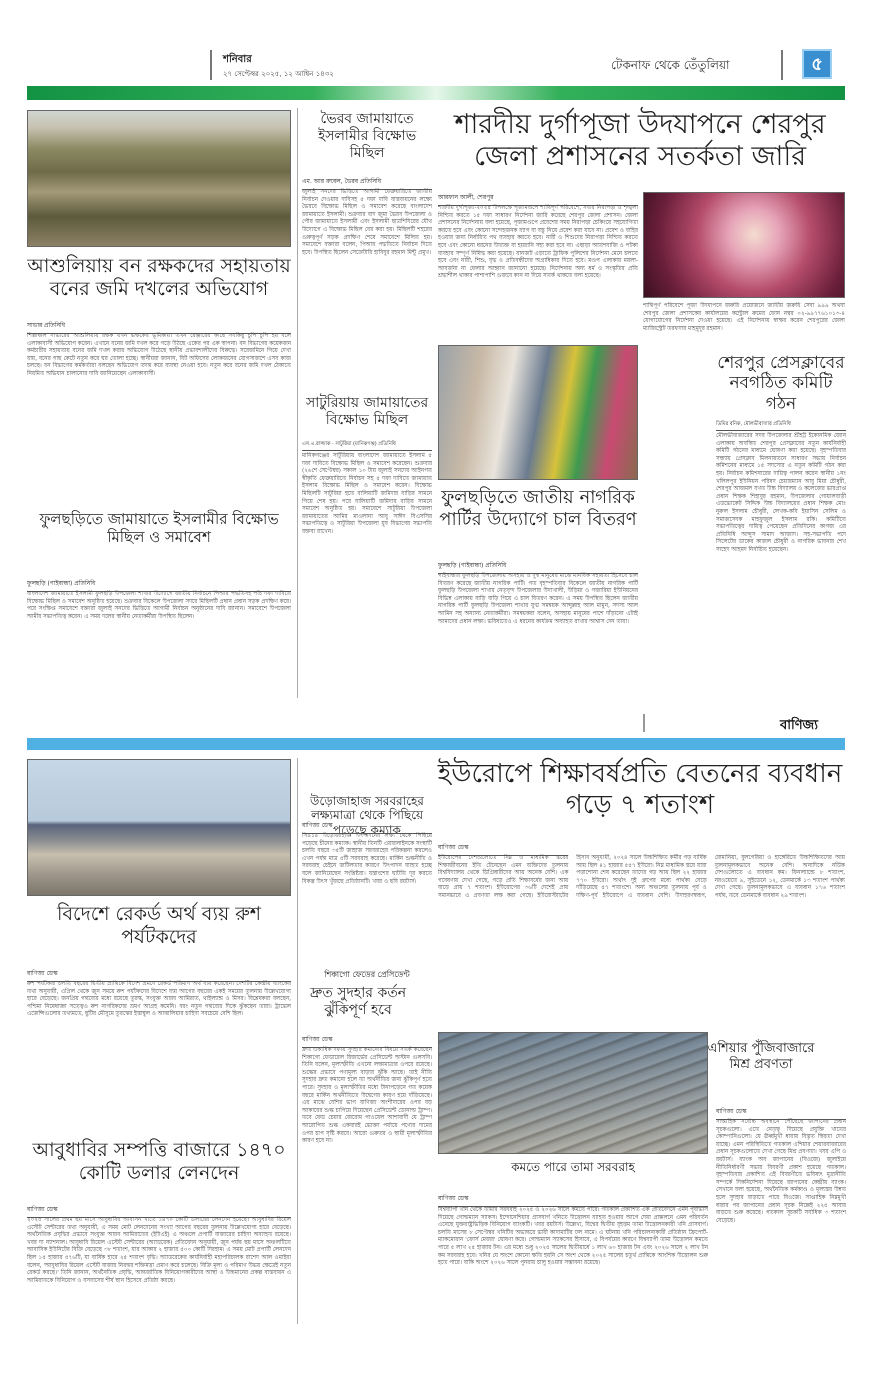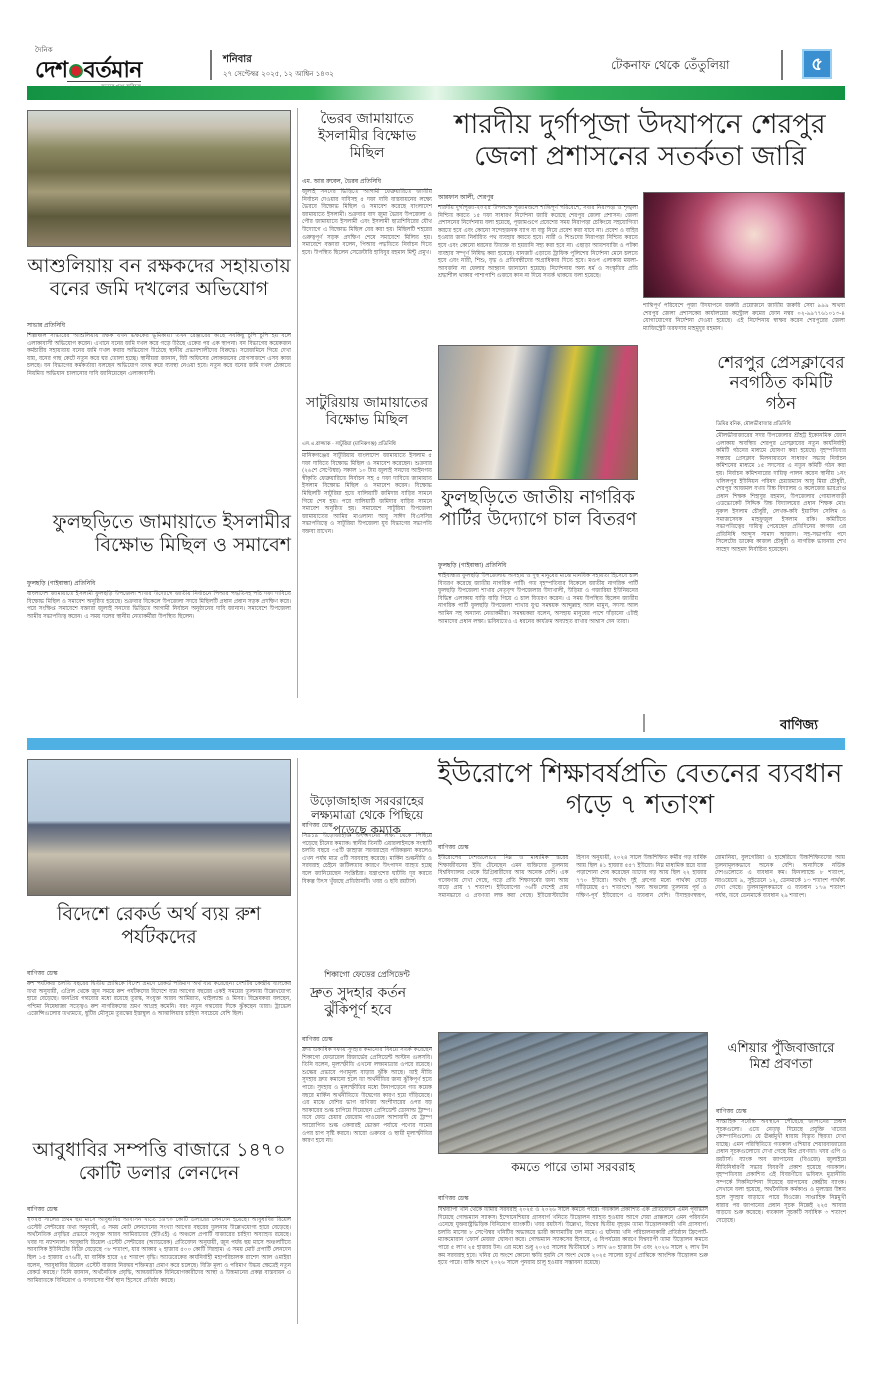--- a/index.html
+++ b/index.html
@@ -32,42 +32,35 @@
   .ph-durga { background: radial-gradient(circle at 55% 40%, #f4dcd0 0%, #e6a4b8 20%, #b54c6c 45%, #6b1f3a 75%, #3a1020 100%); }
   .ph-crowd { background: linear-gradient(100deg, #9aa2a8 0%, #c8b9a6 20%, #e9e4dc 35%, #6b7b8f 50%, #d7c23a 62%, #3e9a50 72%, #c94a72 85%, #8a6a50 100%); }
   .ph-istanbul { background: linear-gradient(180deg, #c6d7e6 0%, #b7cadb 45%, #59637a 48%, #8c8f92 60%, #c7bfae 70%, #9e968a 85%, #7d766c 100%); }
   .ph-copper { background: repeating-linear-gradient(160deg, #cfcfcc 0px, #e4e2dc 6px, #a7a49d 8px, #d8d5cf 12px), linear-gradient(180deg, #8aa0b8, #c9c9c4); background-blend-mode: multiply; }
   .section-name { font-size: 13px; font-weight: bold; color: #111; }
 </style>
 </head>
 <body>
 
 <div class="abs" style="left:27px; top:44px; width:818px; height:46px;">
-  <div class="abs" style="left:8px; top:0; width:130px; height:46px;">
-    <div class="abs logo-small" style="left:0; top:0;">দৈনিক</div>
-    <div class="abs logo-main" style="left:0; top:8px; white-space:nowrap;">
-      <span>দেশ</span><span class="logo-dot"></span><span>বর্তমান</span>
-    </div>
-    <div class="abs logo-tag" style="left:32px; top:37px; width:74px; text-align:right;">সত্যের পথে অবিচল</div>
-  </div>
   <div class="abs vbar" style="left:183px; top:6px; height:30px;"></div>
   <div class="abs day" style="left:196px; top:7px;">শনিবার</div>
   <div class="abs date" style="left:196px; top:24px; white-space:nowrap;">২৭ সেপ্টেম্বর ২০২৫, ১২ আশ্বিন ১৪৩২</div>
   <div class="abs section-line" style="left:584px; top:12px; white-space:nowrap;">টেকনাফ থেকে তেঁতুলিয়া</div>
   <div class="abs vbar" style="left:754px; top:6px; height:30px;"></div>
   <div class="abs page-no" style="left:775px; top:5px;">৫</div>
 </div>
 <div class="abs green-band" style="left:27px; top:86px; width:818px;"></div>
 
 <div class="abs photo ph-forest" style="left:27px; top:110px; width:264px; height:137px;"></div>
 <h2 class="abs hl" style="left:27px; top:254px; width:264px; font-size:19px;">আশুলিয়ায় বন রক্ষকদের সহায়তায় বনের জমি দখলের অভিযোগ</h2>
 <div class="abs byline" style="left:27px; top:320px; width:264px;">সাভার প্রতিনিধি</div>
 <div class="abs body-text" style="left:27px; top:332px; width:264px; height:168px;">শিল্পাঞ্চল সাভারের আশুলিয়ায় রক্ষক যখন ভক্ষকের ভূমিকায়। তখন রেঞ্জারের কাছে সবকিছু চুপি চুপি হয় বলে এলাকাবাসী অভিযোগ করেন। এখানে বনের জমি দখল করে গড়ে উঠছে একের পর এক স্থাপনা। বন বিভাগের কয়েকজন কর্মচারীর সহায়তায় বনের জমি দখল করার অভিযোগ উঠেছে স্থানীয় প্রভাবশালীদের বিরুদ্ধে। সরেজমিনে গিয়ে দেখা যায়, বনের গাছ কেটে নতুন করে ঘর তোলা হচ্ছে। স্থানীয়রা জানান, বিট অফিসের লোকজনের যোগসাজশে এসব কাজ চলছে। বন বিভাগের কর্মকর্তারা বলছেন অভিযোগ তদন্ত করে ব্যবস্থা নেওয়া হবে। নতুন করে বনের জমি দখল ঠেকাতে নিয়মিত অভিযান চালানোর দাবি জানিয়েছেন এলাকাবাসী।</div>
 
-<h2 class="abs hl" style="left:27px; top:510px; width:264px; font-size:19px;text-align:right;">ফুলছড়িতে জামায়াতে ইসলামীর বিক্ষোভ মিছিল ও সমাবেশ</h2>
+<h2 class="abs hl" style="left:27px; top:510px; width:264px; font-size:15px;">ফুলছড়িতে জামায়াতে ইসলামীর বিক্ষোভ মিছিল ও সমাবেশ</h2>
 <div class="abs byline" style="left:27px; top:578px; width:264px;">ফুলছড়ি (গাইবান্ধা) প্রতিনিধি</div>
 <div class="abs body-text" style="left:27px; top:590px; width:264px; height:98px;">বাংলাদেশ জামায়াতে ইসলামী ফুলছড়ি উপজেলা শাখার উদ্যোগে জাতীয় নির্বাচনে পিআর পদ্ধতিসহ পাঁচ দফা দাবিতে বিক্ষোভ মিছিল ও সমাবেশ অনুষ্ঠিত হয়েছে। শুক্রবার বিকেলে উপজেলা সদরে মিছিলটি প্রধান প্রধান সড়ক প্রদক্ষিণ করে। পরে সংক্ষিপ্ত সমাবেশে বক্তারা জুলাই সনদের ভিত্তিতে আগামী নির্বাচন অনুষ্ঠানের দাবি জানান। সমাবেশে উপজেলা আমীর সভাপতিত্ব করেন। এ সময় দলের স্থানীয় নেতাকর্মীরা উপস্থিত ছিলেন।</div>
 
 <div class="abs col-rule" style="left:297px; top:108px; height:590px;"></div>
 
 <h3 class="abs hl" style="left:302px; top:110px; width:130px; font-size:14px;">ভৈরব জামায়াতে ইসলামীর বিক্ষোভ মিছিল</h3>
 <div class="abs byline" style="left:302px; top:176px; width:130px;">এম. আর রুবেল, ভৈরব প্রতিনিধি</div>
 <div class="abs body-text" style="left:302px; top:188px; width:130px; height:195px;">জুলাই সনদের ভিত্তিতে আগামী ফেব্রুয়ারিতে জাতীয় নির্বাচন দেওয়ার দাবিসহ ৫ দফা দাবি বাস্তবায়নের লক্ষ্যে ভৈরবে বিক্ষোভ মিছিল ও সমাবেশ করেছে বাংলাদেশ জামায়াতে ইসলামী। শুক্রবার বাদ জুমা ভৈরব উপজেলা ও পৌর জামায়াতে ইসলামী এবং ইসলামী ছাত্রশিবিরের যৌথ উদ্যোগে এ বিক্ষোভ মিছিল বের করা হয়। মিছিলটি শহরের গুরুত্বপূর্ণ সড়ক প্রদক্ষিণ শেষে সমাবেশে মিলিত হয়। সমাবেশে বক্তারা বলেন, পিআর পদ্ধতিতে নির্বাচন দিতে হবে। উপস্থিত ছিলেন সেক্রেটারি হাবিবুর রহমান মিন্টু প্রমুখ।</div>
 
 <h3 class="abs hl" style="left:302px; top:394px; width:130px; font-size:14px;">সাটুরিয়ায় জামায়াতের বিক্ষোভ মিছিল</h3>
@@ -115,15 +108,15 @@
 
 <h1 class="abs hl" style="left:435px; top:758px; width:410px; font-size:26px;">ইউরোপে শিক্ষাবর্ষপ্রতি বেতনের ব্যবধান গড়ে ৭ শতাংশ</h1>
 <div class="abs byline" style="left:438px; top:842px; width:130px;">বাণিজ্য ডেস্ক</div>
 <div class="abs body-text" style="left:438px; top:854px; width:407px; height:170px; column-count:3; column-gap:8px;">ইউরোপের দেশগুলোতে নিম্ন ও মাধ্যমিক স্তরের শিক্ষাজীবনের ইতি টেনেছেন এমন ব্যক্তিদের তুলনায় বিশ্ববিদ্যালয় থেকে ডিগ্রিধারীদের আয় অনেক বেশি। এক গবেষণায় দেখা গেছে, গড়ে প্রতি শিক্ষাবর্ষের জন্য আয় বাড়ে প্রায় ৭ শতাংশ। ইউরোপের ৩৬টি দেশেই প্রায় সমানভাবে এ প্রবণতা লক্ষ করা গেছে। ইউরোস্ট্যাটের হিসাব অনুযায়ী, ২০২৪ সালে উচ্চশিক্ষিত কর্মীর গড় বার্ষিক আয় ছিল ৪১ হাজার ৫৫৭ ইউরো। নিম্ন মাধ্যমিক স্তরে যারা পড়াশোনা শেষ করেছেন তাদের গড় আয় ছিল ২২ হাজার ৭৭০ ইউরো। অর্থাৎ দুই গ্রুপের মধ্যে পার্থক্য বেড়ে দাঁড়িয়েছে ৫৭ শতাংশে। অন্য অঞ্চলের তুলনায় পূর্ব ও দক্ষিণ-পূর্ব ইউরোপে এ ব্যবধান বেশি। উদাহরণস্বরূপ, রোমানিয়া, বুলগেরিয়া ও হাঙ্গেরিতে উচ্চশিক্ষিতদের আয় তুলনামূলকভাবে অনেক বেশি। অন্যদিকে নর্ডিক দেশগুলোতে এ ব্যবধান কম। ফিনল্যান্ডে ৮ শতাংশ, নরওয়েতে ৯, সুইডেনে ১২, ডেনমার্কে ১৩ শতাংশ পার্থক্য দেখা গেছে। তুলনামূলকভাবে এ ব্যবধান ১৭৬ শতাংশ পর্যন্ত, তবে ডেনমার্কে ব্যবধান ২৯ শতাংশ।</div>
 
 <div class="abs photo ph-copper" style="left:438px; top:1032px; width:270px; height:122px;"></div>
 <h2 class="abs hl" style="left:438px; top:1160px; width:270px; font-size:12px;">কমতে পারে তামা সরবরাহ</h2>
 <div class="abs byline" style="left:438px; top:1193px; width:270px;">বাণিজ্য ডেস্ক</div>
 <div class="abs body-text" style="left:438px; top:1206px; width:270px; height:118px;">বিশ্বব্যাপী খনি থেকে তামার সরবরাহ ২০২৫ ও ২০২৬ সালে কমতে পারে। গতকাল প্রকাশিত এক প্রতিবেদনে এমন পূর্বাভাস দিয়েছে গোল্ডম্যান স্যাকস। ইন্দোনেশিয়ার গ্রাসবার্গ খনিতে উত্তোলন ব্যাহত হওয়ার আগে দেয়া প্রাক্কলনে এমন পরিবর্তন এনেছে যুক্তরাষ্ট্রভিত্তিক বিনিয়োগ ব্যাংকটি। খবর রয়টার্স। উল্লেখ্য, বিশ্বের দ্বিতীয় বৃহত্তম তামা উত্তোলনকারী খনি গ্রাসবার্গ। চলতি মাসের ৮ সেপ্টেম্বর খনিটির অভ্যন্তরে ভারী কাদামাটির ঢল নামে। এ ঘটনায় খনি পরিচালনাকারী প্রতিষ্ঠান ফ্রিপোর্ট-ম্যাকমোরান 'ফোর্স মেজর' ঘোষণা করে। গোল্ডম্যান স্যাকসের হিসাবে, এ বিপর্যয়ের কারণে বিশ্বব্যাপী তামা উত্তোলন কমতে পারে ৫ লাখ ২৫ হাজার টন। এর মধ্যে শুধু ২০২৫ সালের দ্বিতীয়ার্ধে ১ লাখ ৬০ হাজার টন এবং ২০২৬ সালে ২ লাখ টন কম সরবরাহ হবে। খনির যে অংশে কোনো ক্ষতি হয়নি সে অংশ থেকে ২০২৫ সালের চতুর্থ প্রান্তিকে আংশিক উত্তোলন শুরু হতে পারে। বাকি অংশে ২০২৬ সালে পুনরায় চালু হওয়ার সম্ভাবনা রয়েছে।</div>
 
-<h3 class="abs hl" style="left:716px; top:1040px; width:130px; font-size:13px;text-align:center;">এশিয়ার পুঁজিবাজারে মিশ্র প্রবণতা</h3>
+<h3 class="abs hl" style="left:696px; top:1040px; width:130px; font-size:13px;text-align:center;">এশিয়ার পুঁজিবাজারে মিশ্র প্রবণতা</h3>
 <div class="abs byline" style="left:716px; top:1106px; width:130px;">বাণিজ্য ডেস্ক</div>
 <div class="abs body-text" style="left:716px; top:1118px; width:130px; height:206px;">সাপ্তাহিক সর্বোচ্চ অবস্থানে পৌঁছেছে জাপানের প্রধান সূচকগুলো। এতে নেতৃত্ব দিয়েছে প্রযুক্তি খাতের কোম্পানিগুলো। যে ঊর্ধ্বমুখী ধারায় বিস্তৃত স্থিরতা দেখা যাচ্ছে। এমন পরিস্থিতিতে গতকাল এশিয়ার শেয়ারবাজারের প্রধান সূচকগুলোতে দেখা গেছে মিশ্র প্রবণতা। খবর এপি ও রয়টার্স। ব্যাংক অব জাপানের (বিওজে) জুলাইয়ে নীতিনির্ধারণী সভার বিবরণী প্রকাশ হয়েছে গতকাল। বৃহস্পতিবার প্রকাশিত এই বিবরণীতে ভবিষ্যৎ মুদ্রানীতি সম্পর্কে দিকনির্দেশনা দিয়েছে জাপানের কেন্দ্রীয় ব্যাংক। সেখানে বলা হয়েছে, অর্থনৈতিক কর্মকাণ্ড ও মূল্যস্তর উন্নত হলে সুদহার বাড়াতে পারে বিওজে। সাপ্তাহিক নিম্নমুখী ধারার পর জাপানের প্রধান সূচক নিক্কেই ২২৫ আবার বাড়তে শুরু করেছে। গতকাল সূচকটি সর্বাধিক ৩ শতাংশ বেড়েছে।</div>
 
 </body></html>

